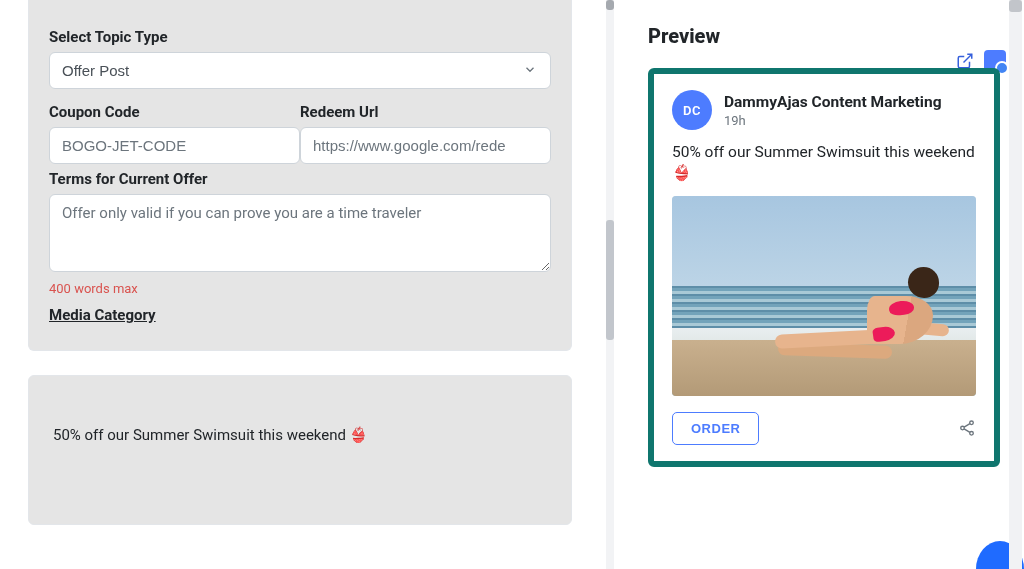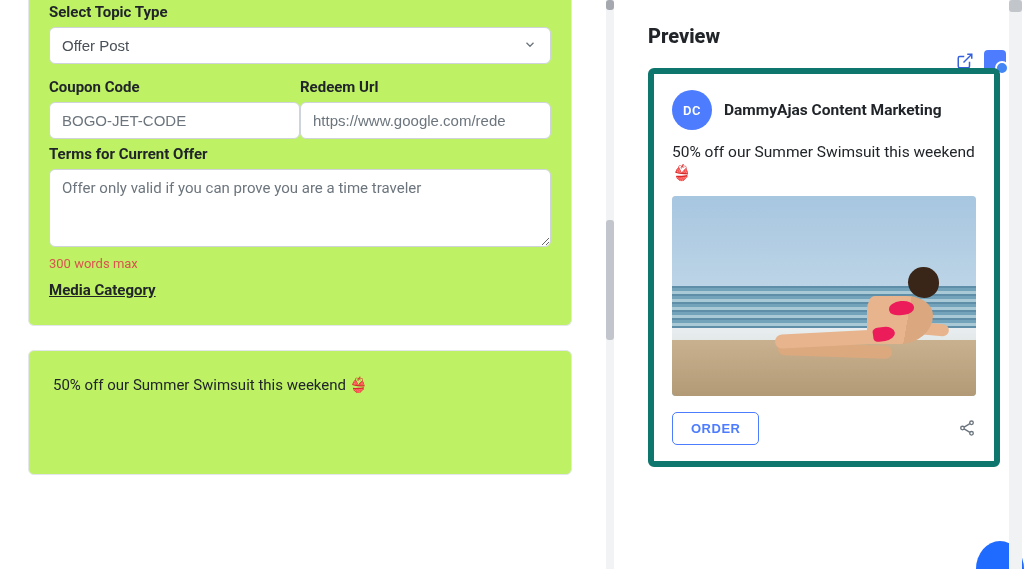--- a/index.html
+++ b/index.html
@@ -24,22 +24,22 @@
     height: 100%;
     overflow-y: auto;
     position: relative;
     padding: 0 0 0 0;
   }
   .form-card {
     border: 1px solid #e3e6ea;
     border-top: none;
     border-radius: 0 0 6px 6px;
     margin: 0 28px 24px 28px;
-    padding: 3px 20px 20px 20px;
-    background: #bef264;
+    padding: 28px 20px 20px 20px;
+    background: #e5e5e5;
   }
   .form-card-extra { margin-top: 24px; border: 1px solid #e3e6ea; border-radius: 6px; }
   .field-label {
     font-weight: 700;
     font-size: 15px;
     color: #212529;
     margin-bottom: 6px;
     display: block;
   }
   .text-input, .select-input, .textarea-input {
@@ -217,21 +217,21 @@
         </div>
         <div>
           <label class="field-label">Redeem Url</label>
           <input class="text-input" placeholder="https://www.google.com/rede" style="">
         </div>
       </div>
 
       <div class="block">
         <label class="field-label">Terms for Current Offer</label>
         <textarea class="textarea-input" placeholder="Offer only valid if you can prove you are a time traveler" style=""></textarea>
-        <div class="hint">300 words max</div>
+        <div class="hint">400 words max</div>
       </div>
 
       <div class="media-cat">
         <label class="field-label">Media Category</label>
       </div>
     </div>
 
     <div class="form-card form-card-extra">
       <div class="post-text">50% off our Summer Swimsuit this weekend 👙</div>
     </div>
@@ -252,20 +252,21 @@
             </svg>
         </span>
         <span class="g-badge"></span>
       </div>
 
       <div class="preview-card">
         <div class="post-head">
           <div class="avatar">DC</div>
           <div>
             <div class="biz-name">DammyAjas Content Marketing</div>
+            <div class="post-time">19h</div>
           </div>
         </div>
         <div class="post-body">50% off our Summer Swimsuit this weekend 👙</div>
 
         <div class="post-img">
           <div class="sky"></div>
           <div class="sea"></div>
           <div class="foam"></div>
           <div class="sand"></div>
           <div class="figure">

